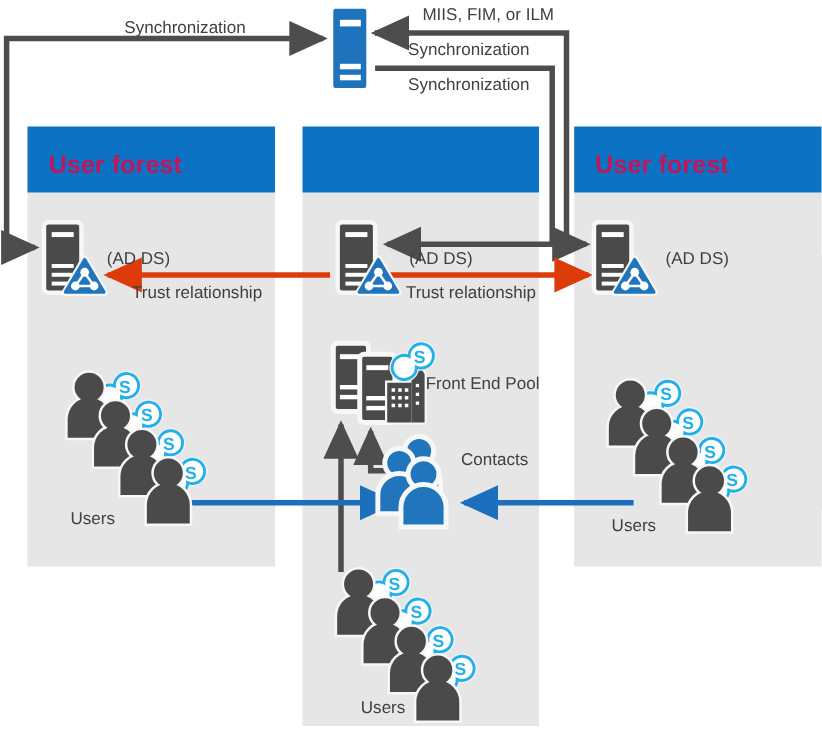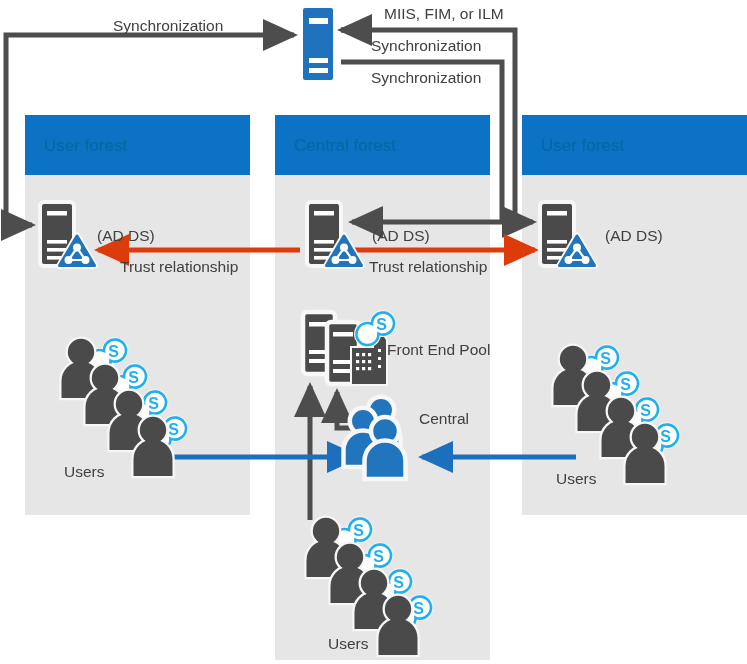--- a/index.html
+++ b/index.html
@@ -1,21 +1,21 @@
 <!DOCTYPE html>
 <html><head>
 <meta charset="utf-8">
 <style>
   html,body{margin:0;padding:0;background:#ffffff;}
   body{width:747px;height:664px;position:relative;overflow:hidden;
        font-family:"Liberation Sans","DejaVu Sans",sans-serif;}
   #stage{position:absolute;left:0;top:0;width:747px;height:664px;}
   #stage svg{position:absolute;left:0;top:0;}
   .lbl{position:absolute;color:#404040;font-size:15.5px;line-height:1;white-space:nowrap;}
-  .hdr{position:absolute;color:#0369a1;font-size:17px;font-weight:normal;white-space:nowrap;}
+  .hdr{position:absolute;color:#be185d;font-size:23px;font-weight:bold;white-space:nowrap;}
 </style>
 </head>
 <body>
 
 <div id="stage">
 
   <svg width="747" height="664" viewBox="0 0 747 664">
     <defs>
       <marker id="ah-gray" markerWidth="9" markerHeight="9" refX="6.2" refY="3.2" orient="auto" markerUnits="strokeWidth">
         <path d="M0,0 L7,3.2 L0,6.4 z" fill="#4d4d4d"></path>
@@ -195,35 +195,34 @@
       <use href="#skype-badge" x="383" y="567"></use>
       <use href="#skype-badge" x="403" y="593"></use>
       <use href="#person-dark" x="305" y="517"></use>
       <use href="#person-dark" x="329" y="543"></use>
       <use href="#person-dark" x="353" y="569"></use>
       <use href="#person-dark" x="377" y="595"></use>
     </g>
   </svg>
 
   <div class="hdr" style="left:44px;top:136px;">User forest</div>
-  <div class="hdr" style="left:294px;top:136px;">Central forest</div>
   <div class="hdr" style="left:541px;top:136px;">User forest</div>
 
   <div class="lbl" style="left:113px;top:18px;">Synchronization</div>
   <div class="lbl" style="left:384px;top:6px;">MIIS, FIM, or ILM</div>
   <div class="lbl" style="left:371px;top:38px;">Synchronization</div>
   <div class="lbl" style="left:371px;top:70px;">Synchronization</div>
 
   <div class="lbl" style="left:97px;top:228px;">(AD DS)</div>
   <div class="lbl" style="left:372px;top:228px;">(AD DS)</div>
   <div class="lbl" style="left:605px;top:228px;">(AD DS)</div>
 
   <div class="lbl" style="left:120px;top:259px;">Trust relationship</div>
   <div class="lbl" style="left:369px;top:259px;">Trust relationship</div>
 
   <div class="lbl" style="left:387px;top:342px;text-align:center;">Front End Pool</div>
-  <div class="lbl" style="left:419px;top:411px;">Central</div>
+  <div class="lbl" style="left:419px;top:411px;">Contacts</div>
 
   <div class="lbl" style="left:64px;top:464px;">Users</div>
   <div class="lbl" style="left:556px;top:471px;">Users</div>
   <div class="lbl" style="left:328px;top:636px;">Users</div>
 
 </div>
 
 </body></html>

